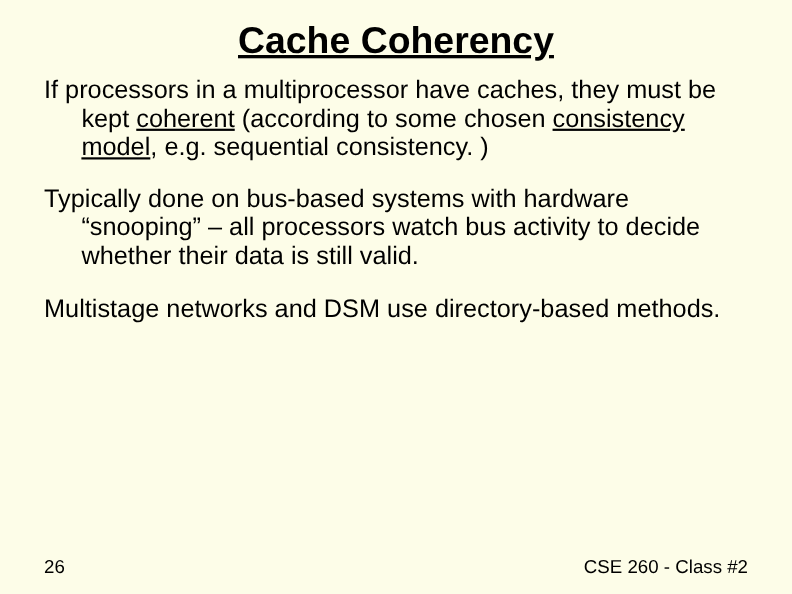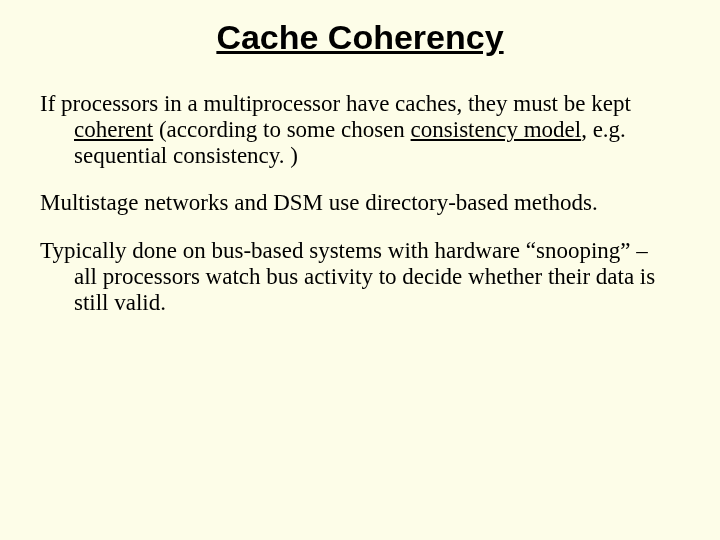--- a/index.html
+++ b/index.html
@@ -17,29 +17,28 @@
     width: 720px;
     height: 540px;
     padding: 12px 40px 18px 40px;
     position: relative;
   }
   h1.title {
     text-align: center;
     font-size: 34px;
     font-weight: bold;
     text-decoration: underline;
-    margin: 6px 0 34px 0;
+    margin: 6px 0 12px 0;
   }
   p.bodytext {
     font-size: 23px;
     line-height: 1.12;
     margin: 0 5px 22px 0;
     padding-left: 34px;
     text-indent: -34px;
-    font-family: Liberation Serif, serif;
   }
   .u {
     text-decoration: underline;
   }
   .footer {
     position: absolute;
     left: 40px;
     right: 40px;
     bottom: 14px;
     font-size: 17px;
@@ -52,18 +51,22 @@
 
 <div class="slide">
 
   <h1 class="title">Cache Coherency</h1>
 
   <p class="bodytext">
     <span>If processors in a multiprocessor have caches, they must be kept </span><span class="u">coherent</span><span> (according to some chosen </span><span class="u">consistency model</span><span>, e.g. sequential consistency. )</span>
   </p>
 
 
+  <p class="bodytext">Typically done on bus-based systems with hardware “snooping” – all processors watch bus activity to decide whether their data is still valid.</p>
+
   <p class="bodytext">Multistage networks and DSM use directory-based methods.</p>
 
-  <p class="bodytext">Typically done on bus-based systems with hardware “snooping” – all processors watch bus activity to decide whether their data is still valid.</p>
-
+  <div class="footer">
+    <span>26</span>
+    <span>CSE 260 - Class #2</span>
+  </div>
 
 </div>
 
 </body></html>

